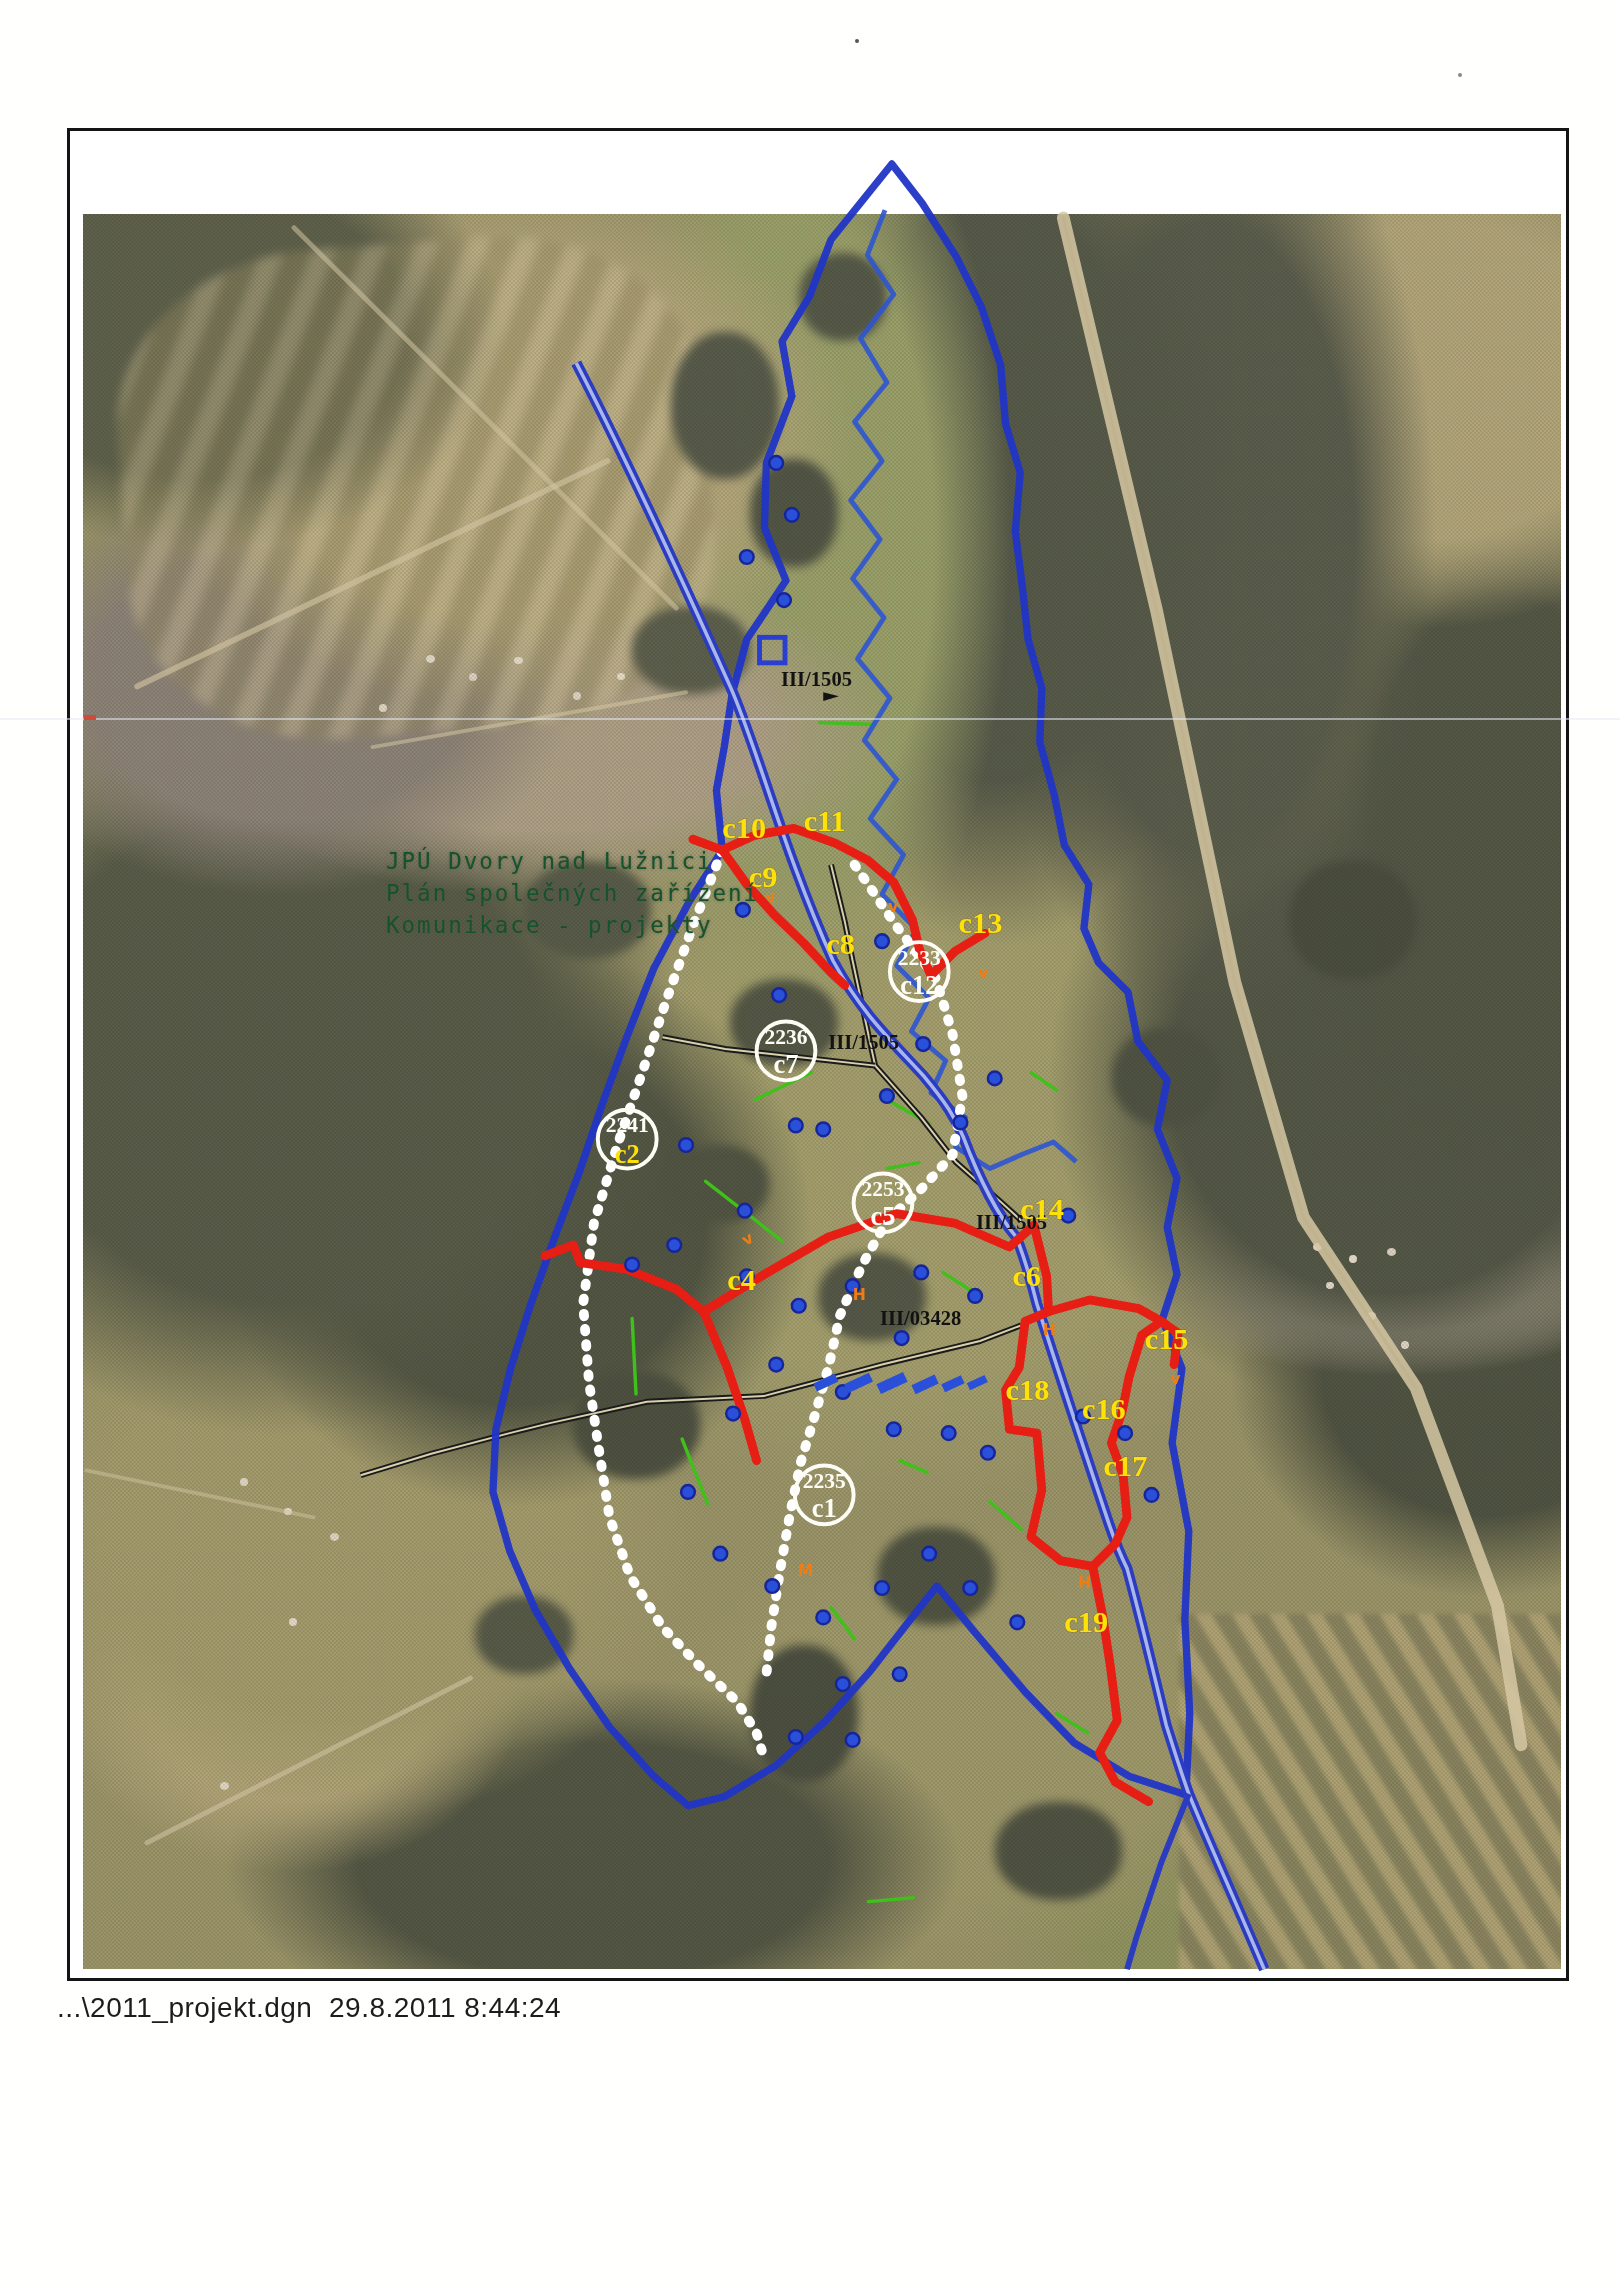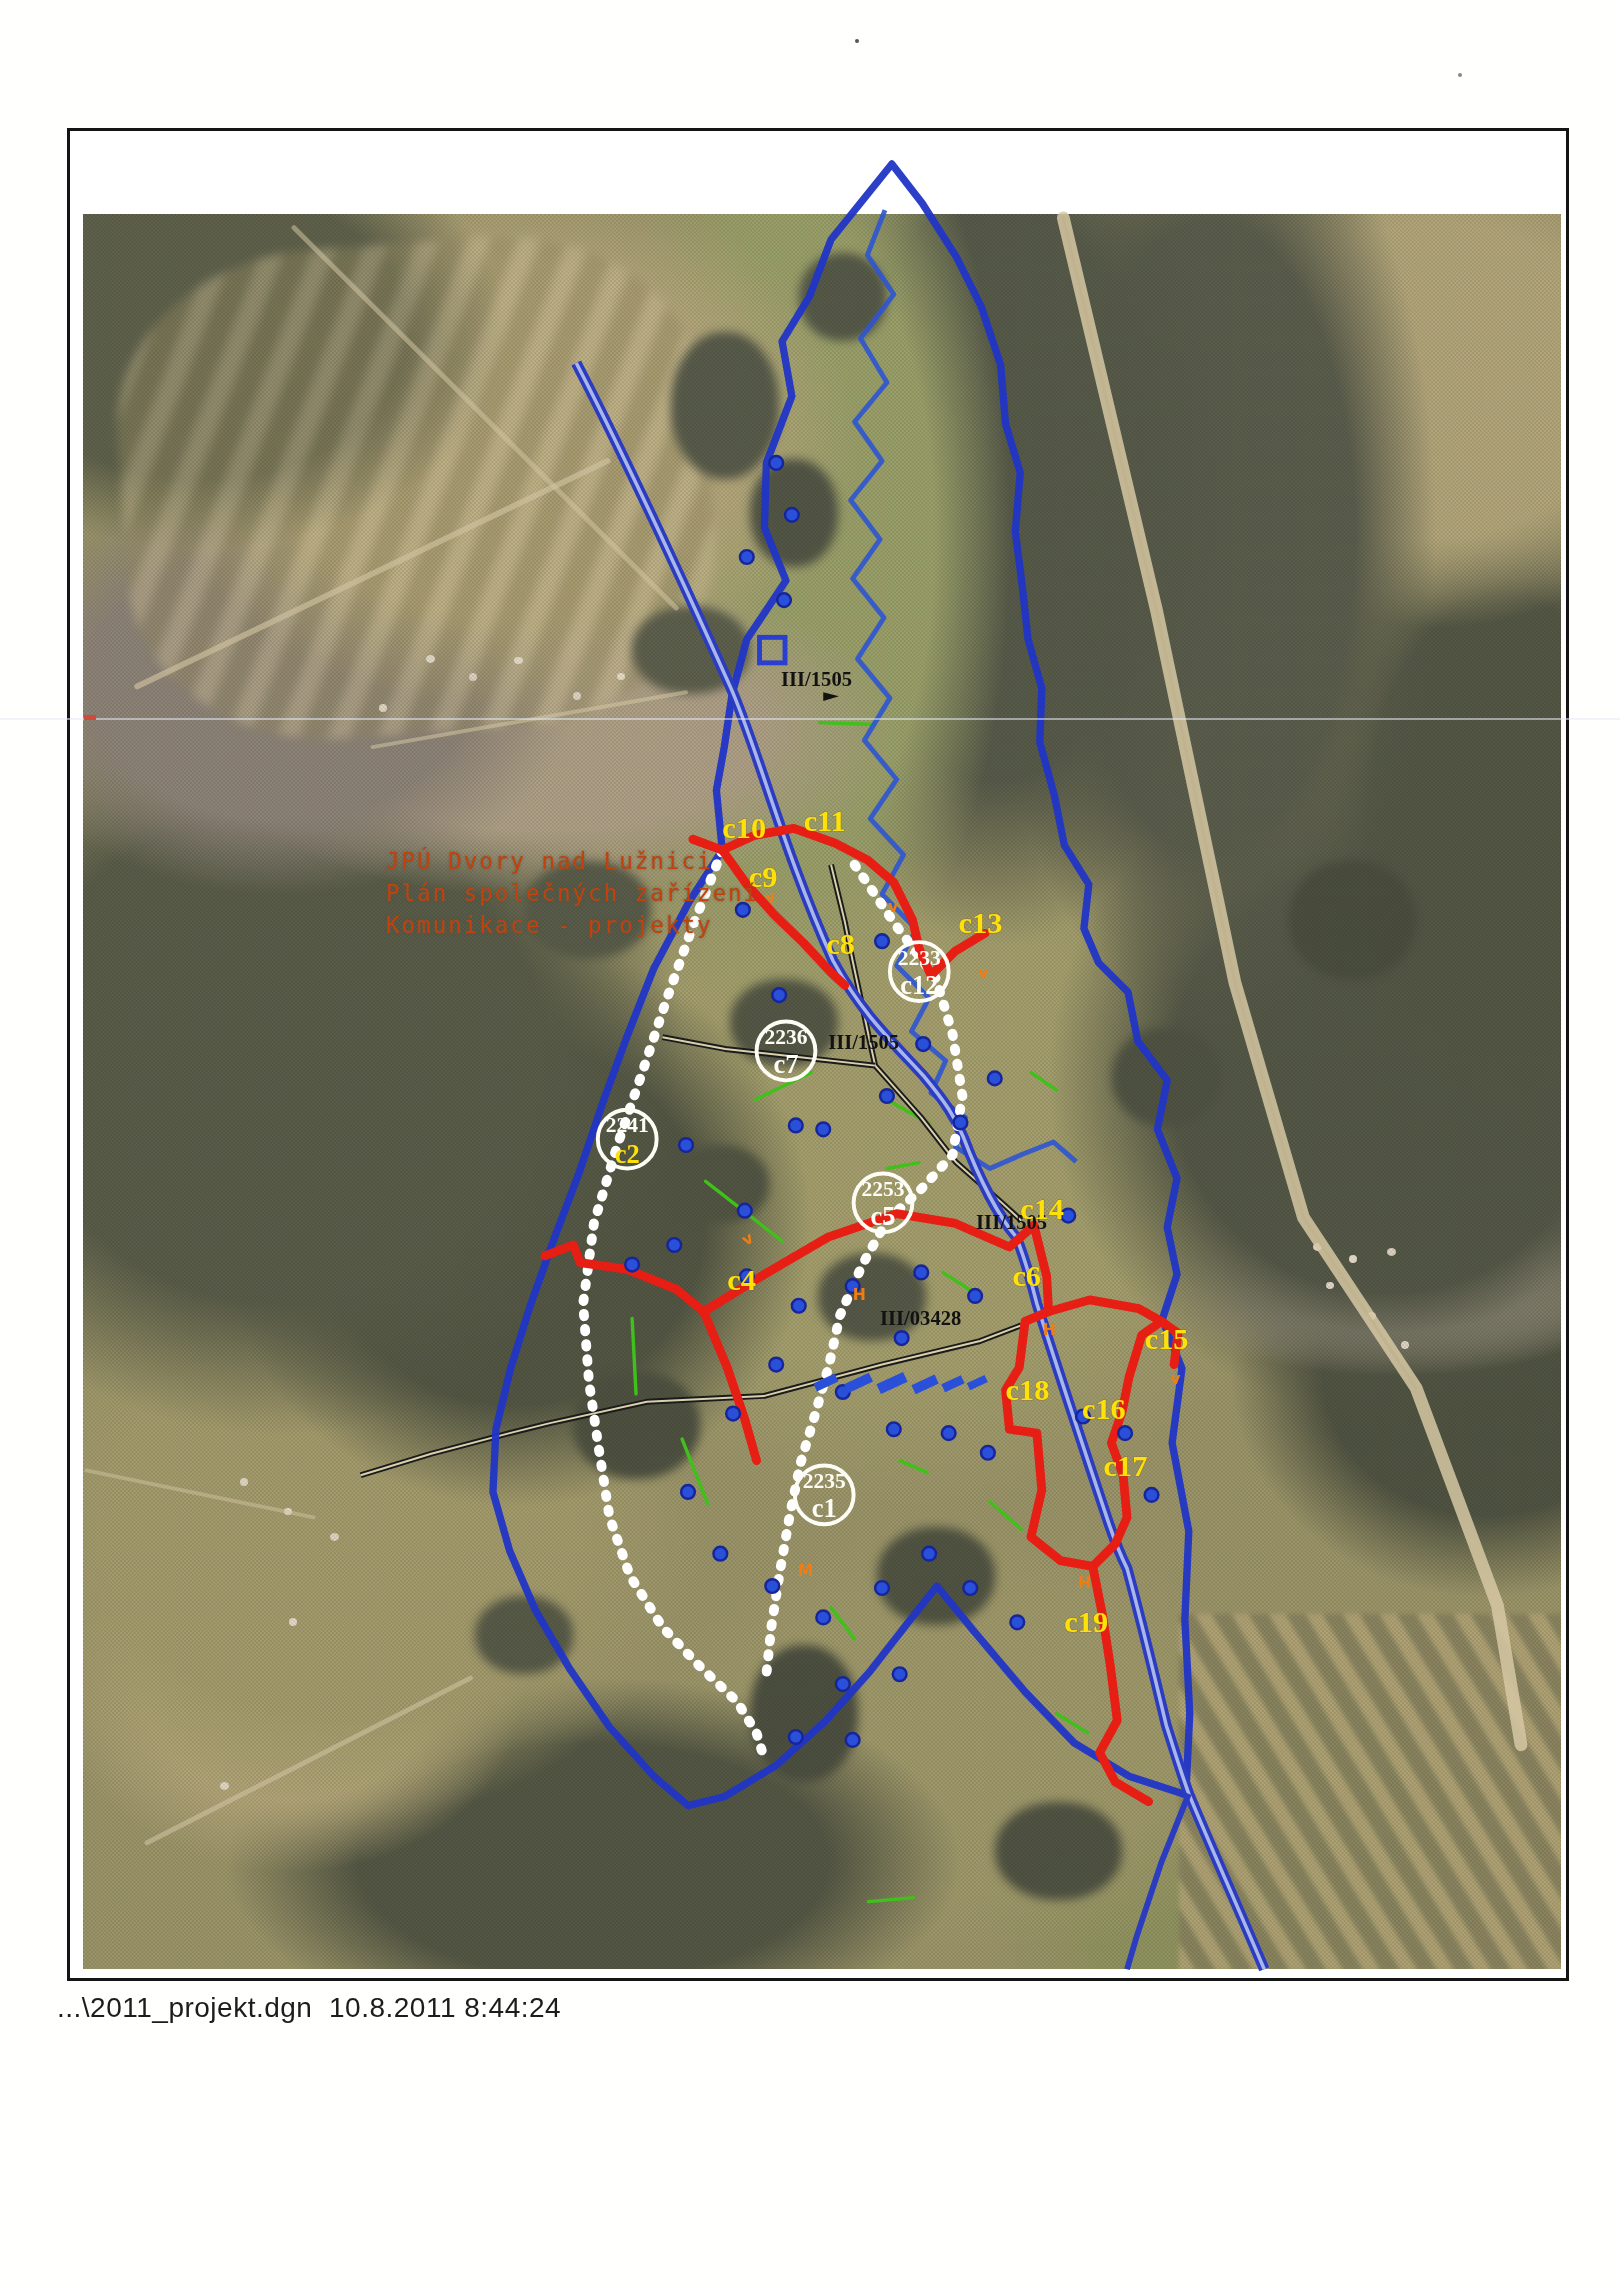--- a/index.html
+++ b/index.html
@@ -38,21 +38,21 @@
   .strips-br{position:absolute;left:1096px;top:1400px;width:384px;height:357px;
     background:repeating-linear-gradient(60deg,rgba(182,167,120,.95) 0 14.7px,rgba(132,127,92,.95) 14.7px 32px);
     filter:blur(2px);opacity:.9;}
   .b{position:absolute;border-radius:48%;filter:blur(4.9px);}
   .s{position:absolute;border-radius:50%;}
   .photo-texture{position:absolute;inset:0;opacity:.16;pointer-events:none;
     background-image:repeating-conic-gradient(rgba(20,20,40,.9) 0% 25%,rgba(255,250,230,.55) 0% 50%);
     background-size:3.9px 3.9px;mix-blend-mode:multiply;}
   .photo-tint{position:absolute;inset:0;background:rgba(190,175,130,.10);pointer-events:none;}
   svg.overlay{position:absolute;left:0;top:0;z-index:6;}
-  .map-title{position:absolute;left:386px;top:845px;z-index:7;color:#c2410c;
+  .map-title{position:absolute;left:386px;top:845px;z-index:7;color:#14532d;
     font-family:"DejaVu Sans Mono",monospace;font-size:22.5px;line-height:32px;letter-spacing:2px;
     text-shadow:0 0 2.9px rgba(90,90,70,.8);white-space:nowrap;}
   .caption{position:absolute;left:57px;top:1992px;z-index:7;color:#1c1c1c;
     font-size:28px;letter-spacing:0.5px;white-space:pre;}
   .scanline{position:absolute;left:0;top:718px;width:1620px;height:2px;
     background:rgba(228,233,244,.55);z-index:8;}
   .red-dash{position:absolute;left:84px;top:715px;width:11.8px;height:4.9px;background:#cf4a3a;z-index:8;}
   .speck-dot{position:absolute;width:3.9px;height:3.9px;border-radius:50%;background:#555;z-index:2;}
   text{font-family:"Liberation Serif",serif;}
   .lblY{font-weight:bold;font-size:31px;fill:#ffe10a;paint-order:stroke;stroke:rgba(120,80,0,.25);stroke-width:1.5px;}
@@ -311,15 +311,15 @@
 
   <div class="map-title">
     <div>JPÚ Dvory nad Lužnici</div>
     <div>Plán společných zařízení</div>
     <div>Komunikace  - projekty</div>
   </div>
 
   <div class="scanline"></div>
   <div class="red-dash"></div>
 
-  <div class="caption">...\2011_projekt.dgn  10.8.2011 8:44:24</div>
+  <div class="caption">...\2011_projekt.dgn  29.8.2011 8:44:24</div>
 </div>
 
 
 </body></html>

